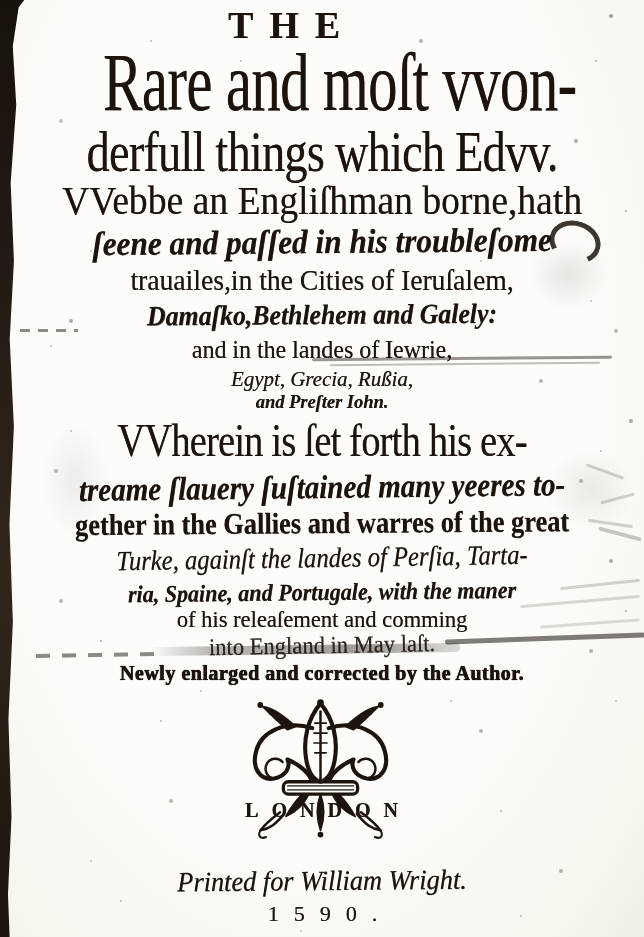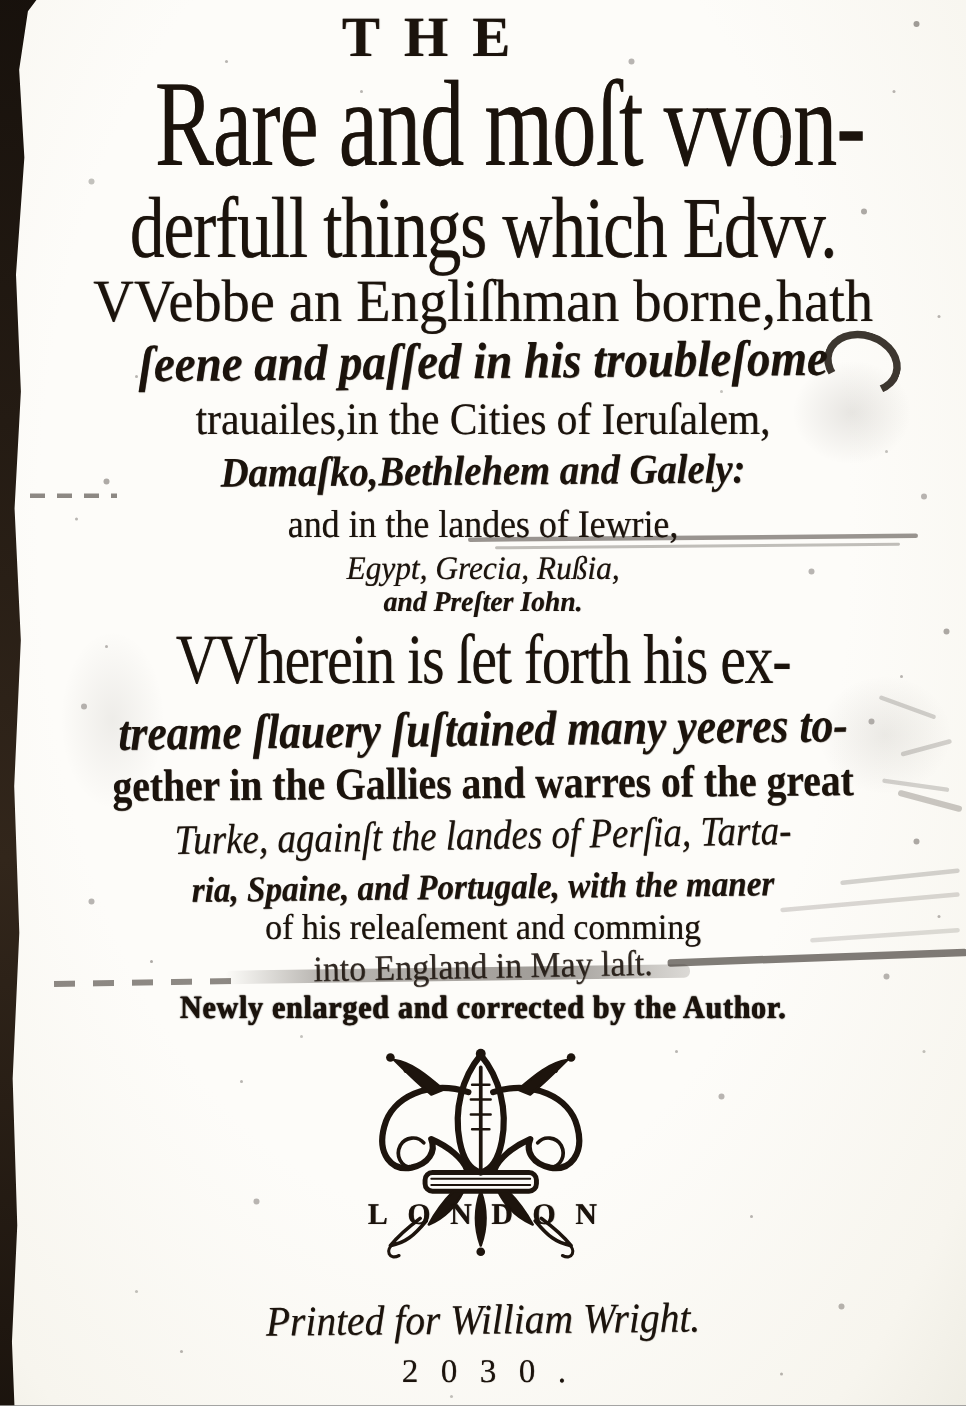--- a/index.html
+++ b/index.html
@@ -179,14 +179,14 @@
     <circle cx="100" cy="167" r="3.5" fill="#1d140d" stroke="none"></circle>
 
     <path d="M56 142 C46 154 39 160 27 162 C35 152 43 146 51 140" stroke-width="3"></path>
     <path d="M30 160 C22 166 26 174 34 170" stroke-width="2.5"></path>
     <path d="M144 142 C154 154 161 160 173 162 C165 152 157 146 149 140" stroke-width="3"></path>
     <path d="M170 160 C178 166 174 174 166 170" stroke-width="2.5"></path>
   </svg>
 
   <div class="ln ln-city">LONDON</div>
   <div class="ln ln-pub it">Printed for William Wright.</div>
-  <div class="ln ln-year">2030.</div>
+  <div class="ln ln-year">1590.</div>
 </div>
 
 </body></html>

